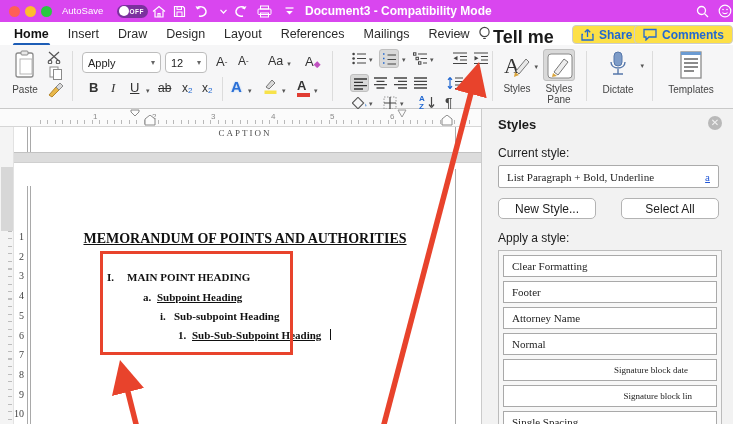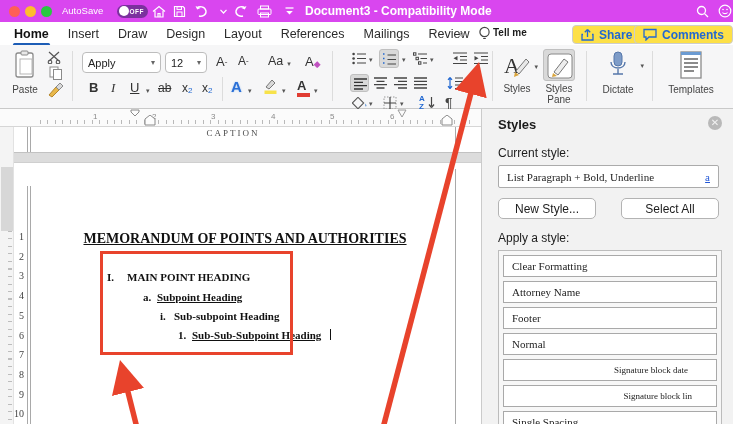--- a/index.html
+++ b/index.html
@@ -23,21 +23,21 @@
   .tb-title { position:absolute; left:305px; top:4px; color:#fff; font-size:12px; font-weight:bold; white-space:nowrap; }
 
   
   .tabrow { position:absolute; left:0; top:22px; width:674px; height:23px; background:#fff; }
   .tabs { position:absolute; left:13px; top:0; height:23px; display:flex; gap:17px; align-items:center; }
   .tab { font-size:12.5px; color:#2b2b2b; position:relative; padding:3px 1px; cursor:default; white-space:nowrap; }
   .tab.active { font-weight:bold; color:#111; }
   .tab.active::after { content:""; position:absolute; left:0; right:0; bottom:-2px; height:3px;
                        border-radius:2px; background:#1d5db6; }
   .overflow { position:absolute; left:458px; top:5px; color:#9a9a9a; font-size:12px; letter-spacing:-1px; }
-  .tellme { position:absolute; left:493px; top:5px; font-size:10px; font-weight:bold; color:#1b1b1b; }
+  .tellme { position:absolute; left:493px; top:5px; font-size:18px; font-weight:bold; color:#1b1b1b; }
   .pillbtn { position:absolute; top:3px; height:19px; border:1px solid #cdcdcd; border-radius:4px;
              background:#fde047; color:#2268d1; font-size:12px; font-weight:bold;
              display:flex; align-items:center; gap:5px; padding:0 8px; }
   .share { left:572px; } .comments { left:634px; }
 
   
   .ribbon { position:absolute; left:0; top:45px; width:733px; height:64px; background:#f6f6f7;
             border-bottom:1px solid #c9c9c9; color:#3d3d3d; }
   .rdiv { position:absolute; top:6px; height:50px; width:1px; background:#dcdcdc; }
   .rlabel { position:absolute; font-size:10px; color:#444; text-align:center; line-height:1.05; }
@@ -58,21 +58,21 @@
       background:repeating-linear-gradient(to right,#b9b9b9 0 1px,transparent 1px 7.4px); }
   .rnum { position:absolute; top:3px; font-size:8px; color:#8a8a8a; }
   .corner { position:absolute; left:0; top:0; width:14px; height:18px; background:#f0f0f0; border-right:1px solid #dcdcdc; }
   .vruler { position:absolute; left:0; top:18px; width:14px; height:297px; background:#f4f4f4; border-right:1px solid #e2e2e2; }
   .vruler .block { position:absolute; left:1px; top:40px; width:12px; height:64px; background:#d7d7d7; }
   .vruler .vticks { position:absolute; left:8px; top:104px; width:4px; bottom:0;
       background:repeating-linear-gradient(to bottom,#bdbdbd 0 1px,transparent 1px 7.5px); }
   .pageband { position:absolute; left:14px; top:43px; width:467px; height:11px; background:#dcdcdc;
               border-top:1px solid #c2c2c2; border-bottom:1px solid #cfcfcf; }
   .plead { position:absolute; width:1px; background:#a9a9a9; }
-  .caption { position:absolute; left:88px; top:19px; width:290px; text-align:center;
+  .caption { position:absolute; left:100px; top:19px; width:290px; text-align:center;
              font-family:"Liberation Serif", serif; font-size:9px; letter-spacing:2px; color:#4e4e4e; }
   .linenum { position:absolute; width:12px; text-align:right; font-family:"Liberation Serif", serif;
              font-size:10px; color:#3f3f3f; }
   .doctitle { position:absolute; left:60px; top:122px; width:370px; text-align:center;
               font-family:"Liberation Serif", serif; font-weight:bold; font-size:14px; color:#111;
               text-decoration:underline; white-space:nowrap; }
   .outline-row { position:absolute; font-family:"Liberation Serif", serif; font-weight:bold;
                  font-size:11px; color:#111; white-space:nowrap; }
   .outline-row .mk { position:absolute; }
   .outline-row .tx { position:absolute; }
@@ -517,22 +517,22 @@
     <div class="pane-label" style="top:37px">Current style:</div>
     <div class="curbox">
       <span>List Paragraph + Bold, Underline</span>
       <span class="badge">a</span>
     </div>
     <button class="panebtn" style="left:139px;width:98px">Select All</button>
     <button class="panebtn" style="left:16px;width:98px">New Style...</button>
     <div class="pane-label" style="top:122px">Apply a style:</div>
     <div class="stylelist" id="stylelist">
         <div class="styleitem">Clear Formatting</div>
+        <div class="styleitem">Footer</div>
         <div class="styleitem">Attorney Name</div>
-        <div class="styleitem">Footer</div>
         <div class="styleitem">Normal</div>
         <div class="styleitem small right" style="padding-right: 28px;">Signature block date</div>
         <div class="styleitem small right" style="padding-right: 24px;">Signature block lin</div>
         <div class="styleitem">Single Spacing</div>
       </div>
   </div>
 
   <svg class="overlay">
     <defs>
       <marker id="ah" markerWidth="7" markerHeight="7" refX="4.5" refY="3" orient="auto">

